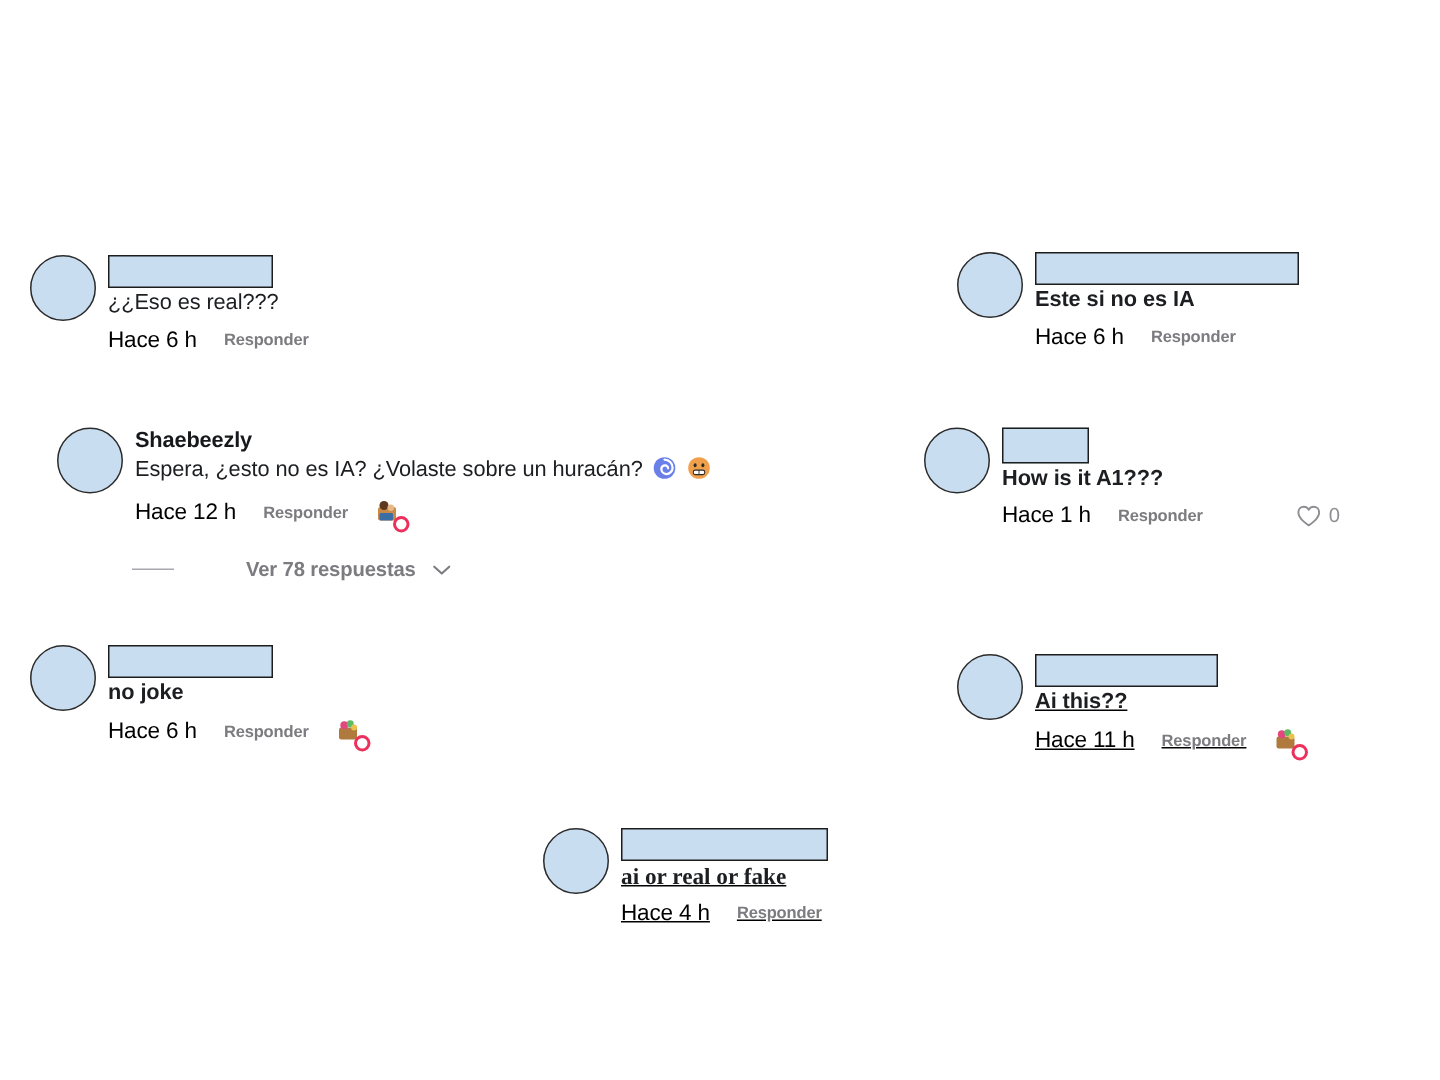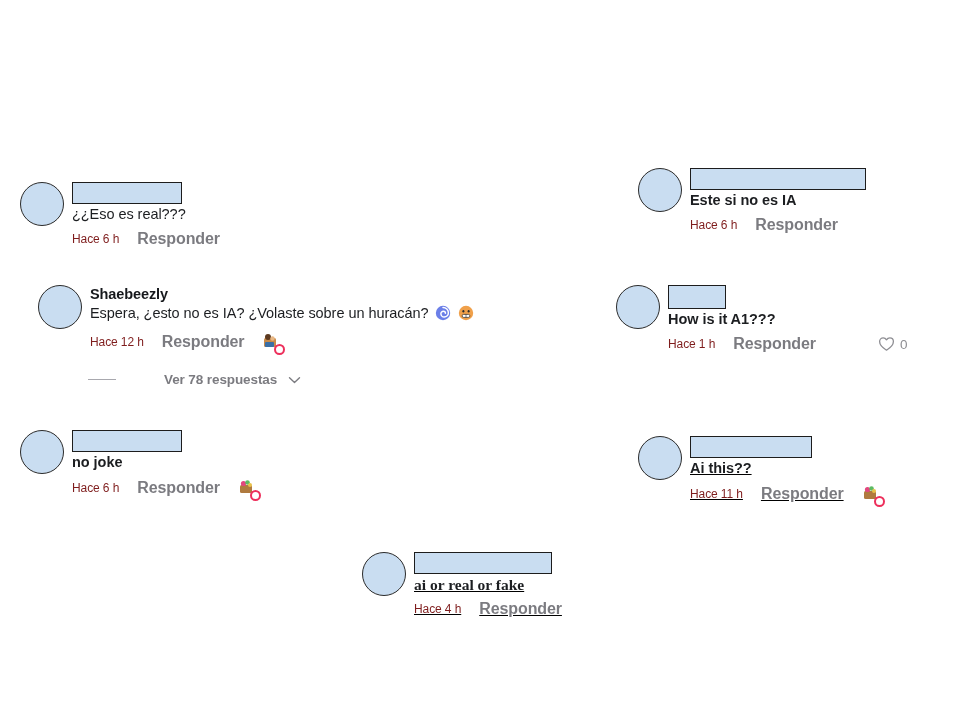--- a/index.html
+++ b/index.html
@@ -86,27 +86,27 @@
 
   .meta {
     display: flex;
     align-items: center;
     margin-top: 6px;
     gap: 18px;
     white-space: nowrap;
   }
 
   .meta-time {
-    font-size: 12px;
-    color: #7f1d1d;
+    font-size: 15px;
+    color: #000000;
     letter-spacing: -0.1px;
   }
 
   .meta-action {
-    font-size: 16px;
+    font-size: 11px;
     color: #7b7b80;
     font-weight: bold;
     letter-spacing: -0.1px;
   }
 
   .like-group {
     display: flex;
     align-items: center;
     gap: 5px;
     color: #8e8e93;
@@ -165,21 +165,21 @@
     letter-spacing: -0.1px;
     margin-left: 37px;
   }
   .chev svg { display:block; }
 </style>
 </head>
 <body>
 
 <div class="canvas">
 
-  <div class="comment" style="left:20px; top:170px;margin-top:12px;">
+  <div class="comment" style="left:20px; top:170px;">
     <div class="comment-row">
       <div class="avatar"></div>
       <div class="comment-body">
         <span class="redaction" style="width:110px;"></span>
         <div class="comment-text">¿¿Eso es real???</div>
         <div class="meta">
           <span class="meta-time">Hace 6 h</span>
           <span class="meta-action">Responder</span>
         </div>
       </div>

